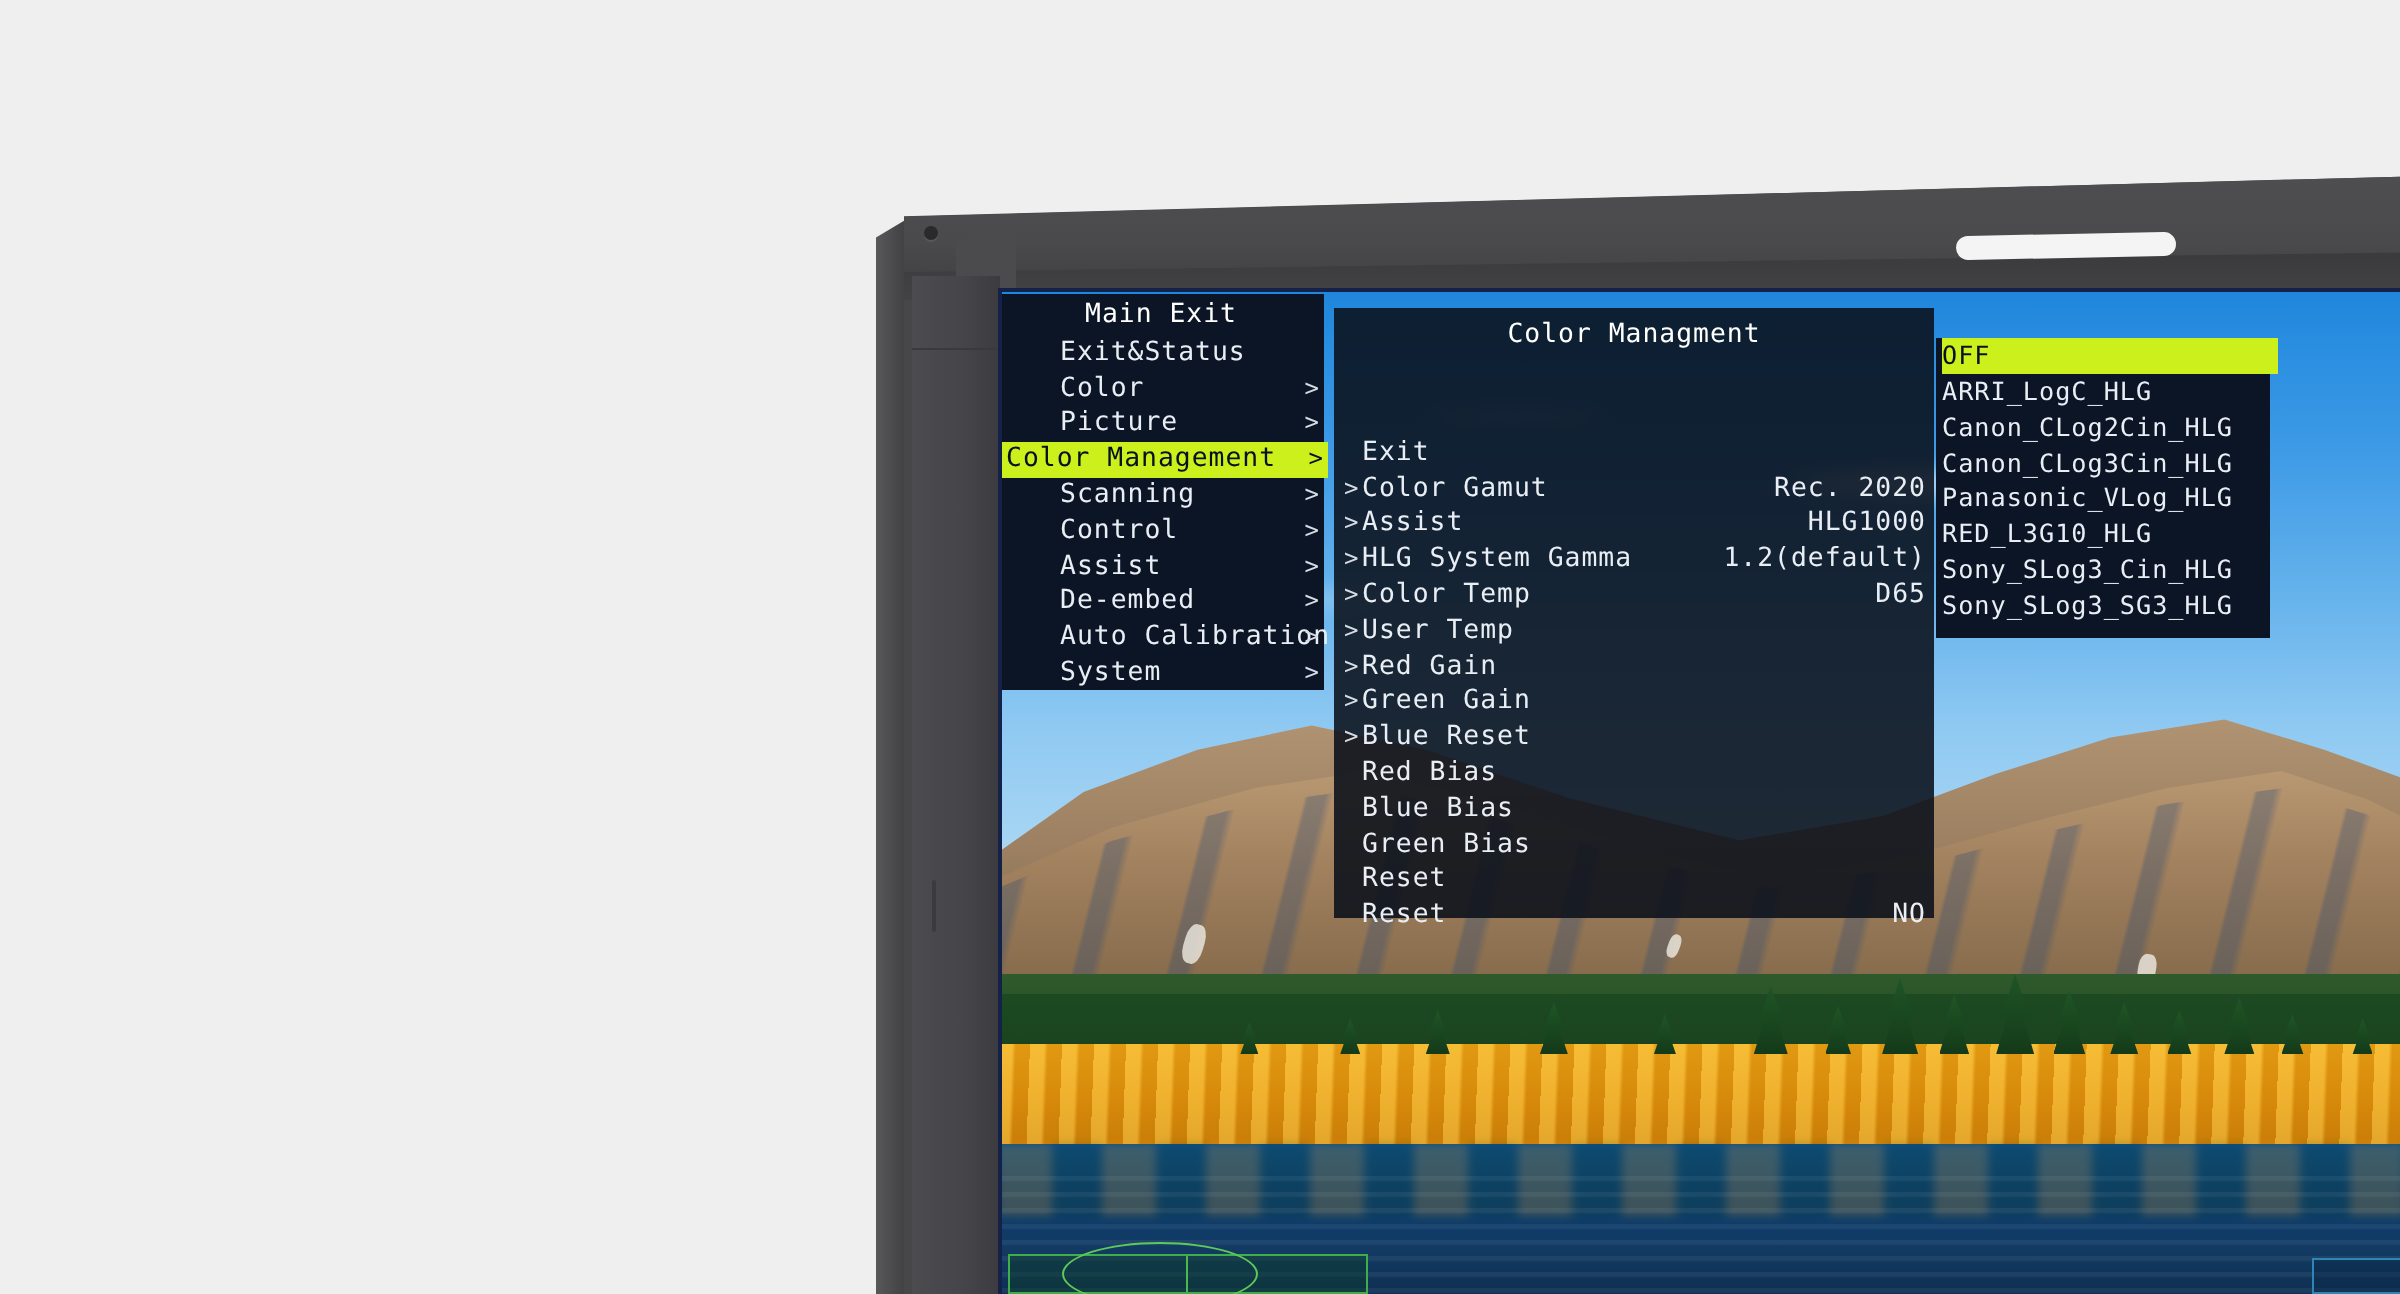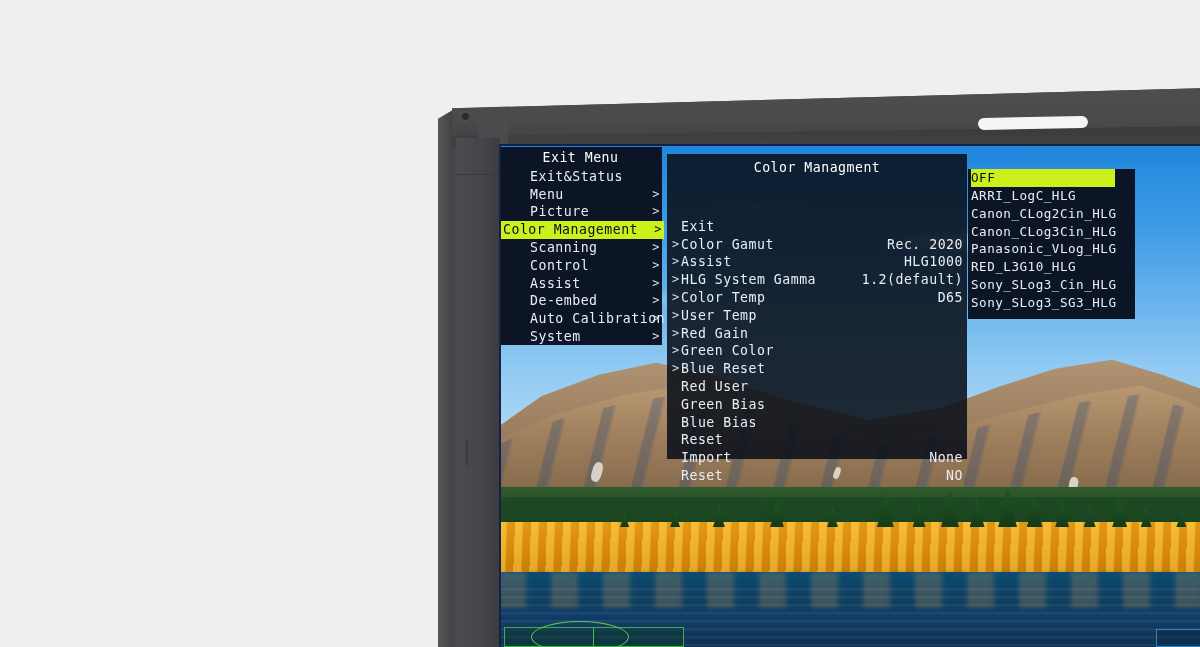--- a/index.html
+++ b/index.html
@@ -224,21 +224,21 @@
   .row.hl{background:#ccf01c;color:#07111f;}
   .row.hl .label,.row.hl .value{color:#07111f;}
   .row.hl .arrow{color:#07111f;}
   .panel-main .row.hl{margin-left:-4px;padding-left:4px;width:161px;}
   .panel-main .row{width:auto;margin-left:27px;}
   .panel-main .rowwrap{position:relative;width:159px;}
   .chev{
     position:absolute;right:2px;top:0;line-height:17.8px;color:#d7dce4;font-size:12px;
   }
   .row.hl .chev{color:#07111f;}
-  .panel-opt .row.hl{width:144px;}
+  .panel-opt .row.hl{width:168px;}
 </style>
 </head>
 <body>
 
 <div id="stage">
 
   <div class="monitor">
 
     <div class="bezel-side"></div>
     <div class="bezel-body"></div>
@@ -293,30 +293,30 @@
         <div class="lake-streak"></div>
       </div>
 
       <div class="bottom-overlay">
         <div class="arc"></div>
         <div class="vline"></div>
       </div>
       <div class="bottom-right-box"></div>
 
       <div class="osd panel-main">
-        <div class="osd-title">Exit Menu</div>
+        <div class="osd-title">Main Exit</div>
         <div class="rows" id="main-rows">
             <div class="rowwrap">
               <div class="row">
                 <span class="label">Exit&amp;Status</span>
               </div>
             </div>
             <div class="rowwrap">
               <div class="row">
-                <span class="label">Menu</span>
+                <span class="label">Color</span>
                 <span class="chev">&gt;</span>
               </div>
             </div>
             <div class="rowwrap">
               <div class="row">
                 <span class="label">Picture</span>
                 <span class="chev">&gt;</span>
               </div>
             </div>
             <div class="rowwrap">
@@ -396,47 +396,43 @@
               <span class="label">User Temp</span>
               <span class="value"></span>
             </div>
             <div class="row">
               <span class="arrow">&gt;</span>
               <span class="label">Red Gain</span>
               <span class="value"></span>
             </div>
             <div class="row">
               <span class="arrow">&gt;</span>
-              <span class="label">Green Color</span>
+              <span class="label">Green Gain</span>
               <span class="value"></span>
             </div>
             <div class="row">
               <span class="arrow">&gt;</span>
               <span class="label">Blue Reset</span>
               <span class="value"></span>
             </div>
             <div class="row">
-              <span class="label">Red User</span>
+              <span class="label">Red Bias</span>
+              <span class="value"></span>
+            </div>
+            <div class="row">
+              <span class="label">Blue Bias</span>
               <span class="value"></span>
             </div>
             <div class="row">
               <span class="label">Green Bias</span>
               <span class="value"></span>
             </div>
             <div class="row">
-              <span class="label">Blue Bias</span>
-              <span class="value"></span>
-            </div>
-            <div class="row">
               <span class="label">Reset</span>
               <span class="value"></span>
-            </div>
-            <div class="row">
-              <span class="label">Import</span>
-              <span class="value">None</span>
             </div>
             <div class="row">
               <span class="label">Reset</span>
               <span class="value">NO</span>
             </div>
           </div>
       </div>
 
       <div class="osd panel-opt">
         <div class="rows" id="opt-rows">

